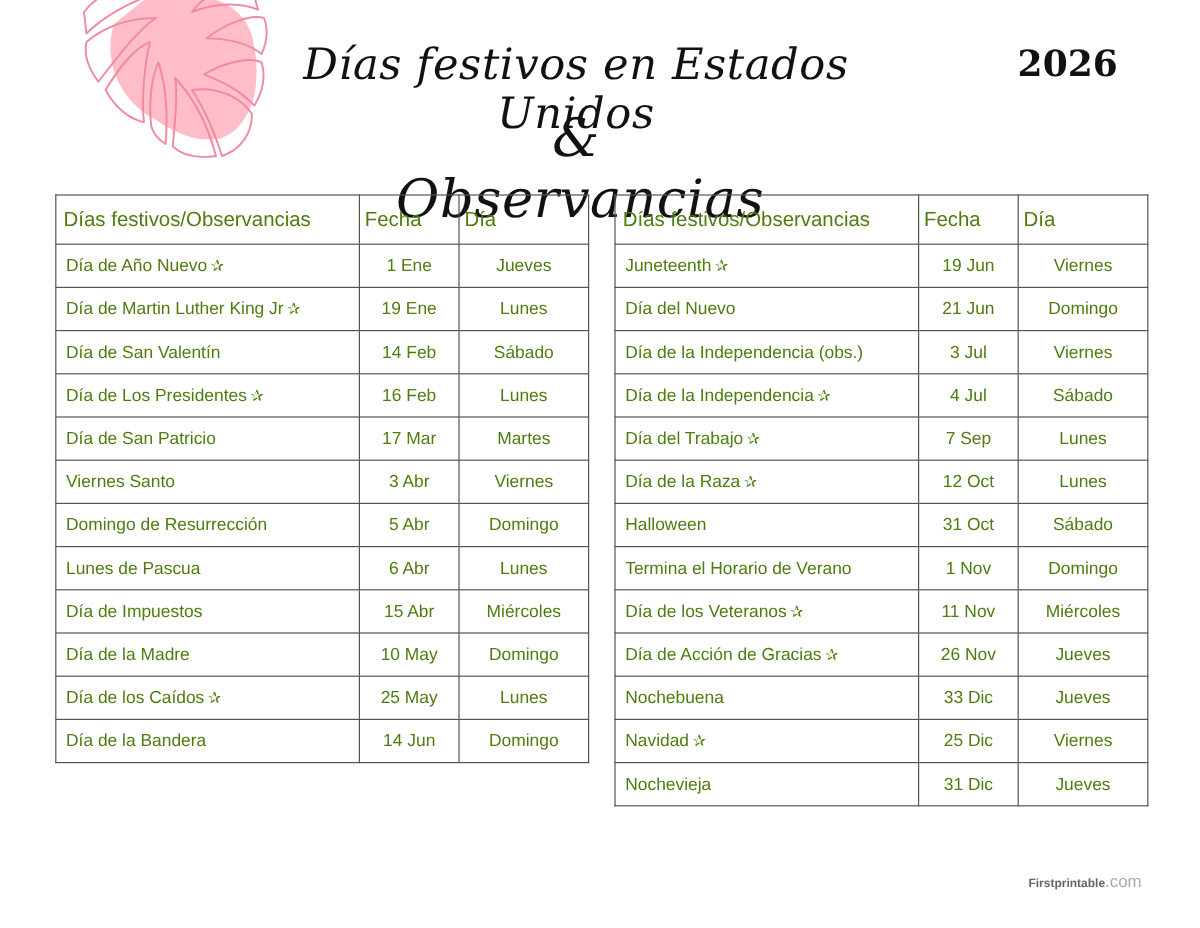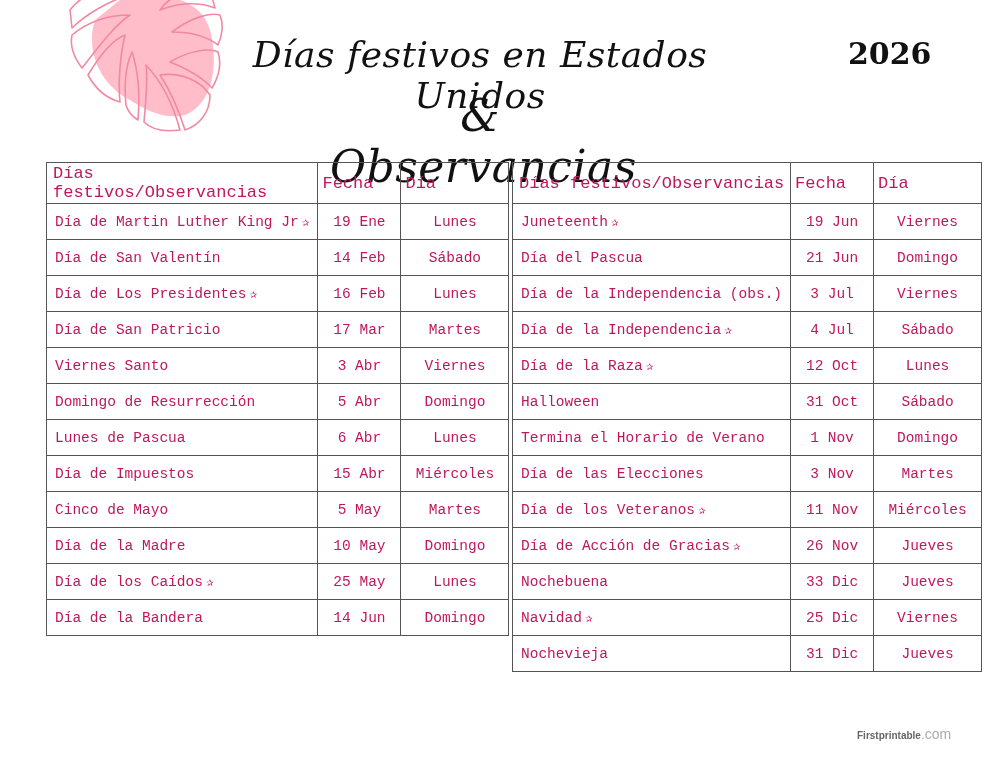--- a/index.html
+++ b/index.html
@@ -16,21 +16,21 @@
     .title.l1 { top: 34px; font-size: 36px; }
     .title.l2 { top: 90px; font-size: 44px; left: 330px; width: 300px; }
 
     .year {
       position: absolute; left: 848px; top: 36px; font-family: "DejaVu Serif", serif;
       font-weight: bold; font-size: 30px; color: #111;
     }
 
     table.holidays {
       position: absolute; top: 162px; border-collapse: collapse;
-      font-family: Liberation Mono, monospace; font-size: 14.5px; color: #be185d;
+      font-family: Liberation Sans, sans-serif; font-size: 14.5px; color: #4d7c0f;
     }
     table.left { left: 46px; }
     table.right { left: 512px; }
     table.holidays th, table.holidays td { border: 1px solid #555; }
     table.holidays th {
       height: 41px; font-weight: normal; font-size: 17px; text-align: left; padding: 0 4px;
     }
     table.holidays th.name-h { text-align: left; padding-left: 6px; }
     table.holidays td { height: 36px; padding: 0 8px; white-space: nowrap; }
     td.name { width: 253px; text-align: left; }
@@ -70,20 +70,25 @@
 <table class="holidays left">
   <thead>
     <tr>
       <th class="name-h">Días festivos/Observancias</th>
       <th>Fecha</th>
       <th>Día</th>
     </tr>
   </thead>
   <tbody id="left-body">
       <tr>
+        <td class="name"><span>Día de Año Nuevo</span><span class="star">✰</span></td>
+        <td class="date">1 Ene</td>
+        <td class="day">Jueves</td>
+      </tr>
+      <tr>
         <td class="name"><span>Día de Martin Luther King Jr</span><span class="star">✰</span></td>
         <td class="date">19 Ene</td>
         <td class="day">Lunes</td>
       </tr>
       <tr>
         <td class="name"><span>Día de San Valentín</span></td>
         <td class="date">14 Feb</td>
         <td class="day">Sábado</td>
       </tr>
       <tr>
@@ -108,25 +113,20 @@
       </tr>
       <tr>
         <td class="name"><span>Lunes de Pascua</span></td>
         <td class="date">6 Abr</td>
         <td class="day">Lunes</td>
       </tr>
       <tr>
         <td class="name"><span>Día de Impuestos</span></td>
         <td class="date">15 Abr</td>
         <td class="day">Miércoles</td>
-      </tr>
-      <tr>
-        <td class="name"><span>Cinco de Mayo</span></td>
-        <td class="date">5 May</td>
-        <td class="day">Martes</td>
       </tr>
       <tr>
         <td class="name"><span>Día de la Madre</span></td>
         <td class="date">10 May</td>
         <td class="day">Domingo</td>
       </tr>
       <tr>
         <td class="name"><span>Día de los Caídos</span><span class="star">✰</span></td>
         <td class="date">25 May</td>
         <td class="day">Lunes</td>
@@ -147,55 +147,55 @@
       <th>Día</th>
     </tr>
   </thead>
   <tbody id="right-body">
       <tr>
         <td class="name"><span>Juneteenth</span><span class="star">✰</span></td>
         <td class="date">19 Jun</td>
         <td class="day">Viernes</td>
       </tr>
       <tr>
-        <td class="name"><span>Día del Pascua</span></td>
+        <td class="name"><span>Día del Nuevo</span></td>
         <td class="date">21 Jun</td>
         <td class="day">Domingo</td>
       </tr>
       <tr>
         <td class="name"><span>Día de la Independencia (obs.)</span></td>
         <td class="date">3 Jul</td>
         <td class="day">Viernes</td>
       </tr>
       <tr>
         <td class="name"><span>Día de la Independencia</span><span class="star">✰</span></td>
         <td class="date">4 Jul</td>
         <td class="day">Sábado</td>
       </tr>
       <tr>
+        <td class="name"><span>Día del Trabajo</span><span class="star">✰</span></td>
+        <td class="date">7 Sep</td>
+        <td class="day">Lunes</td>
+      </tr>
+      <tr>
         <td class="name"><span>Día de la Raza</span><span class="star">✰</span></td>
         <td class="date">12 Oct</td>
         <td class="day">Lunes</td>
       </tr>
       <tr>
         <td class="name"><span>Halloween</span></td>
         <td class="date">31 Oct</td>
         <td class="day">Sábado</td>
       </tr>
       <tr>
         <td class="name"><span>Termina el Horario de Verano</span></td>
         <td class="date">1 Nov</td>
         <td class="day">Domingo</td>
       </tr>
       <tr>
-        <td class="name"><span>Día de las Elecciones</span></td>
-        <td class="date">3 Nov</td>
-        <td class="day">Martes</td>
-      </tr>
-      <tr>
         <td class="name"><span>Día de los Veteranos</span><span class="star">✰</span></td>
         <td class="date">11 Nov</td>
         <td class="day">Miércoles</td>
       </tr>
       <tr>
         <td class="name"><span>Día de Acción de Gracias</span><span class="star">✰</span></td>
         <td class="date">26 Nov</td>
         <td class="day">Jueves</td>
       </tr>
       <tr>

